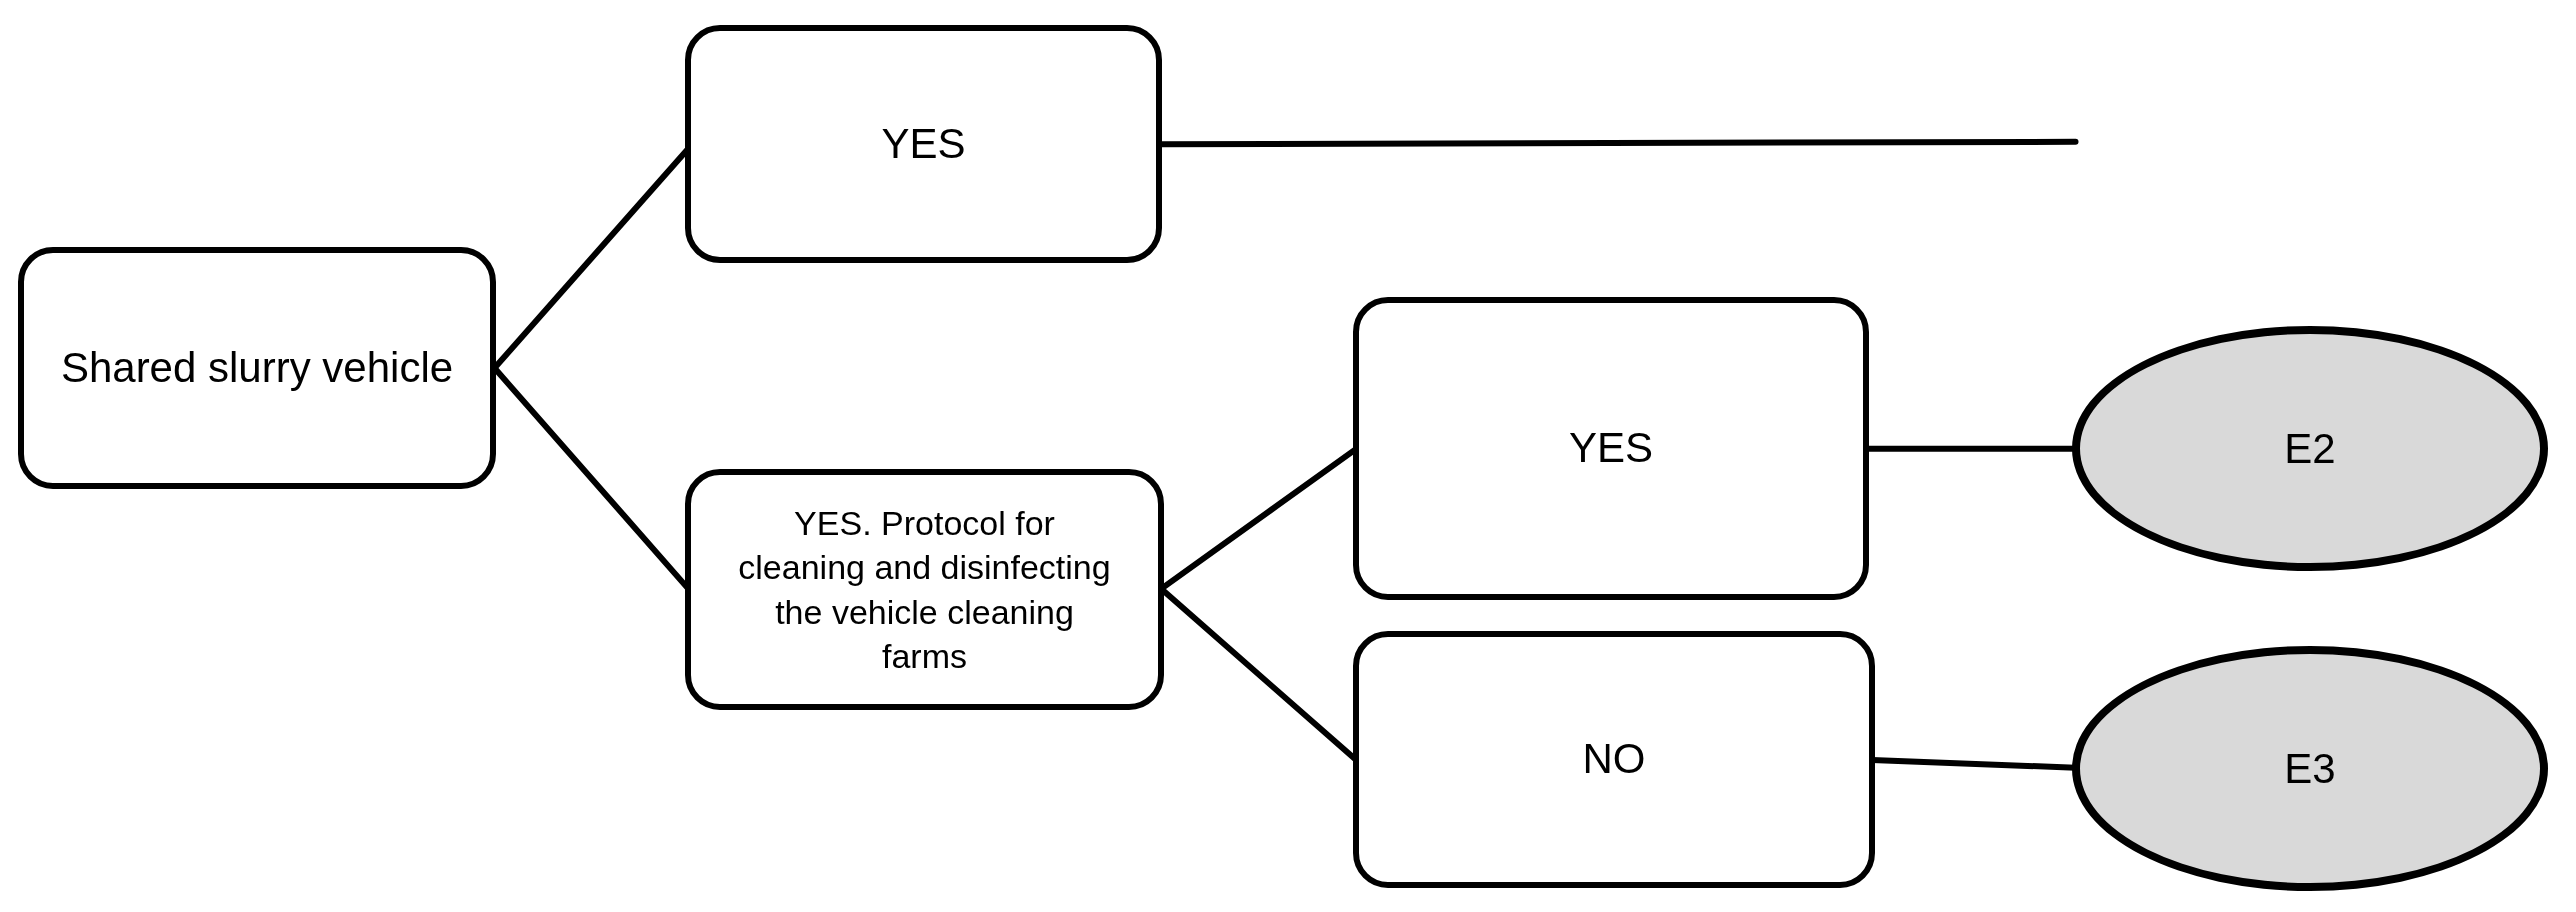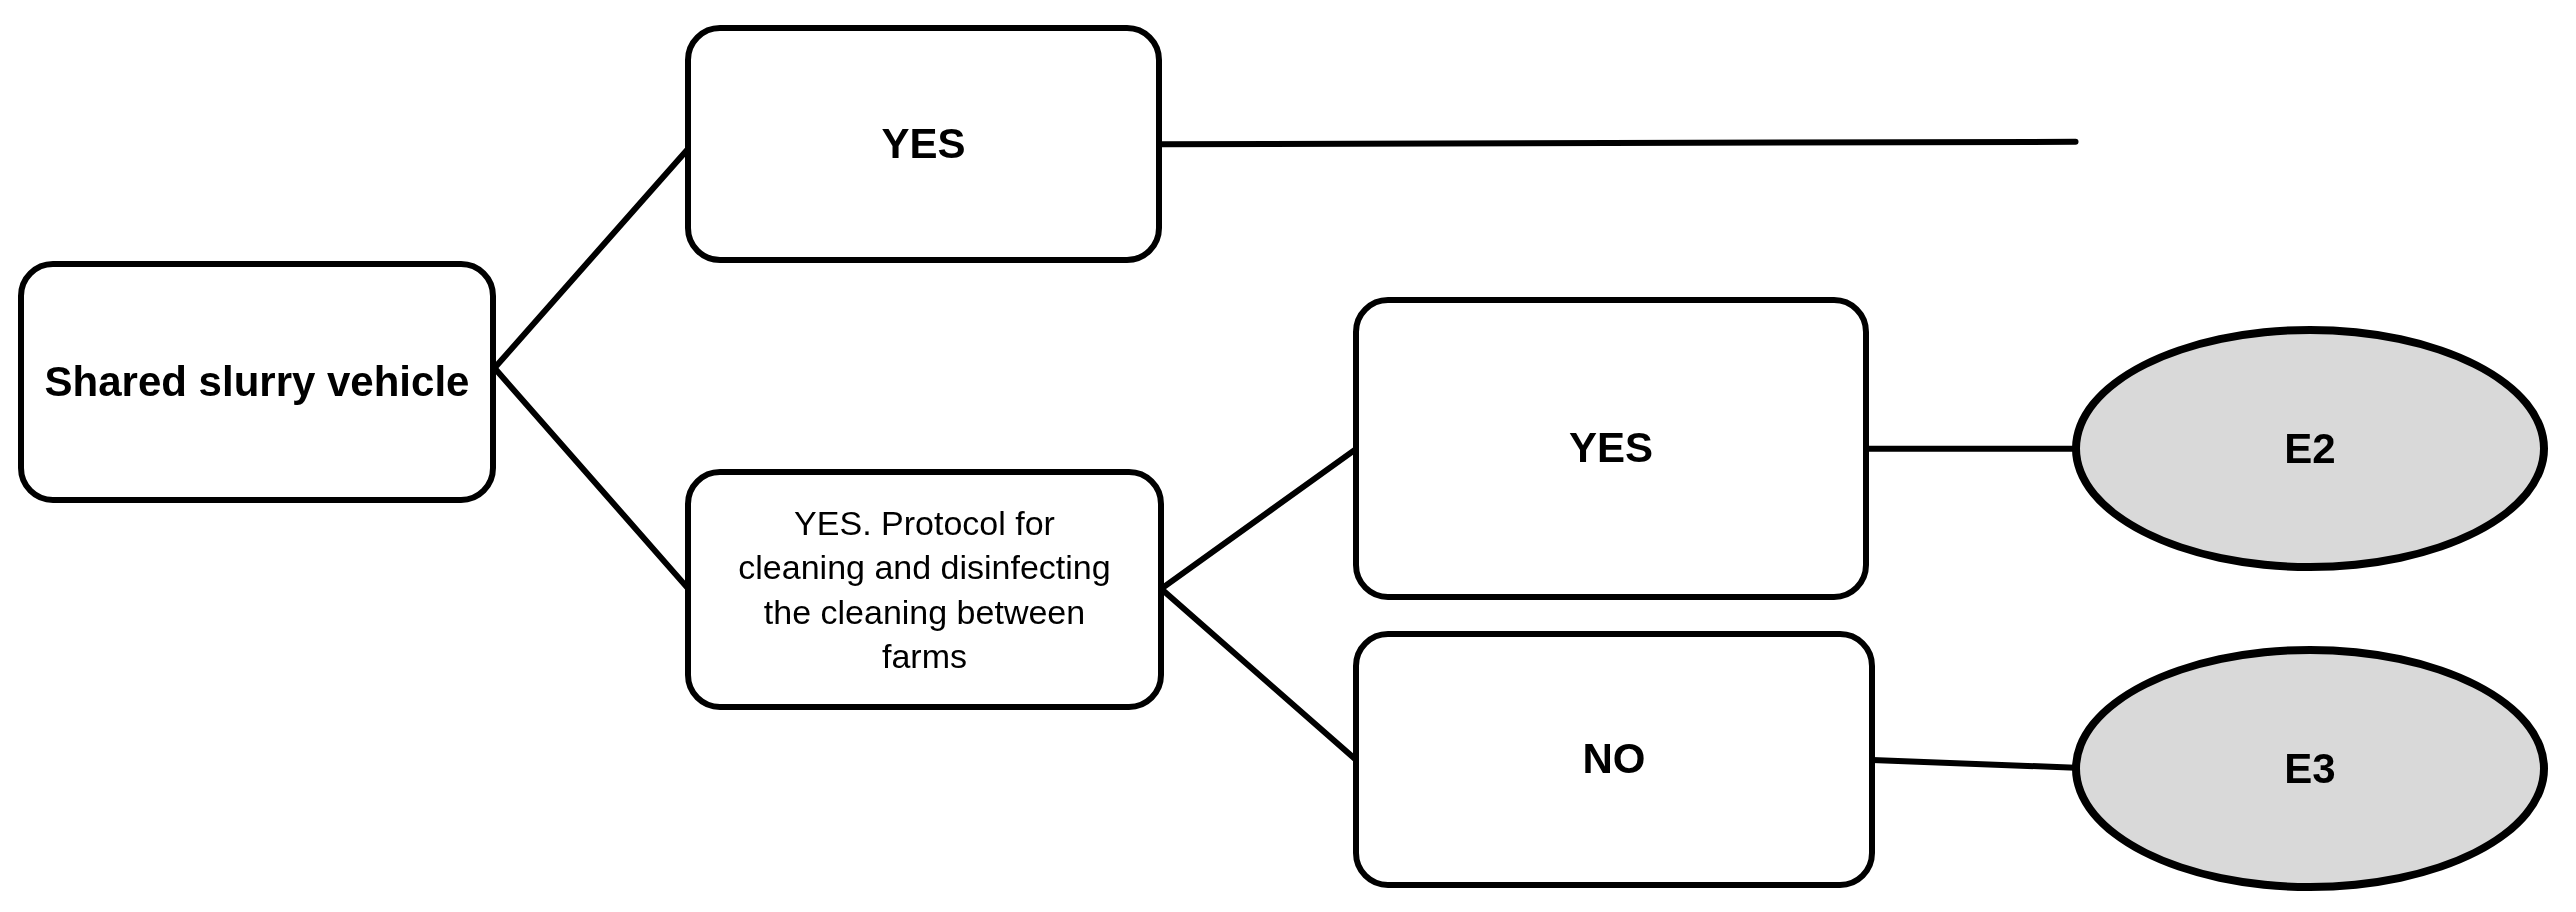--- a/index.html
+++ b/index.html
@@ -52,24 +52,24 @@
     box-sizing:border-box;
     background:var(--endpoint-fill);
     border:8.4px solid var(--stroke);
     border-radius:50%;
     display:flex;
     align-items:center;
     justify-content:center;
     text-align:center;
     color:var(--stroke);
   }
-  .fs-lg{font-size:42px;font-weight:bold;}
+  .fs-lg{font-size:42px;}
   .fs-md{font-size:34px;}
 
-  .node-root    {left:18px;   top:247px;  width:478px; height:242px;margin-top:14px;}
+  .node-root    {left:18px;   top:247px;  width:478px; height:242px;}
   .node-yes-top {left:685px; top:25px;   width:477px; height:238px;}
   .node-protocol{left:685px; top:469px;  width:479px; height:241px;}
   .node-yes-mid {left:1353px; top:297px;  width:516px; height:303px;}
   .node-no      {left:1353px; top:631px; width:522px; height:257px;text-align:center;}
   .endpoint-e1  {left:2072px; top:19px;   width:476px; height:245px;}
   .endpoint-e2  {left:2072px; top:326px;  width:476px; height:245px;}
   .endpoint-e3  {left:2072px; top:646px; width:476px; height:245px;}
 </style>
 </head>
 <body>
@@ -90,21 +90,21 @@
     <span class="label">Shared slurry vehicle</span>
   </div>
 
   <div class="node node-yes-top fs-lg">
     <span class="label">YES</span>
   </div>
 
   <div class="node node-protocol fs-md">
     <span class="label">YES. Protocol for
 cleaning and disinfecting
-the cleaning between
+the vehicle cleaning
 farms</span>
   </div>
 
   <div class="node node-yes-mid fs-lg">
     <span class="label">YES</span>
   </div>
 
   <div class="node node-no fs-lg">
     <span class="label">NO</span>
   </div>

